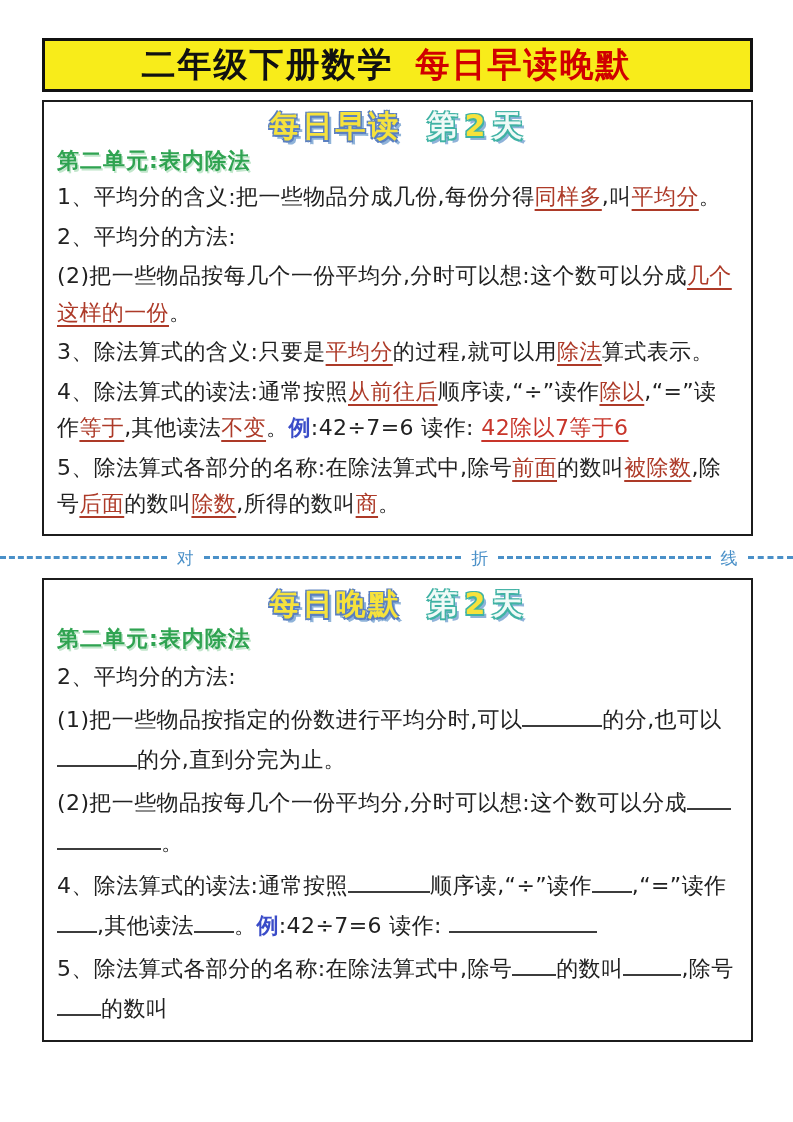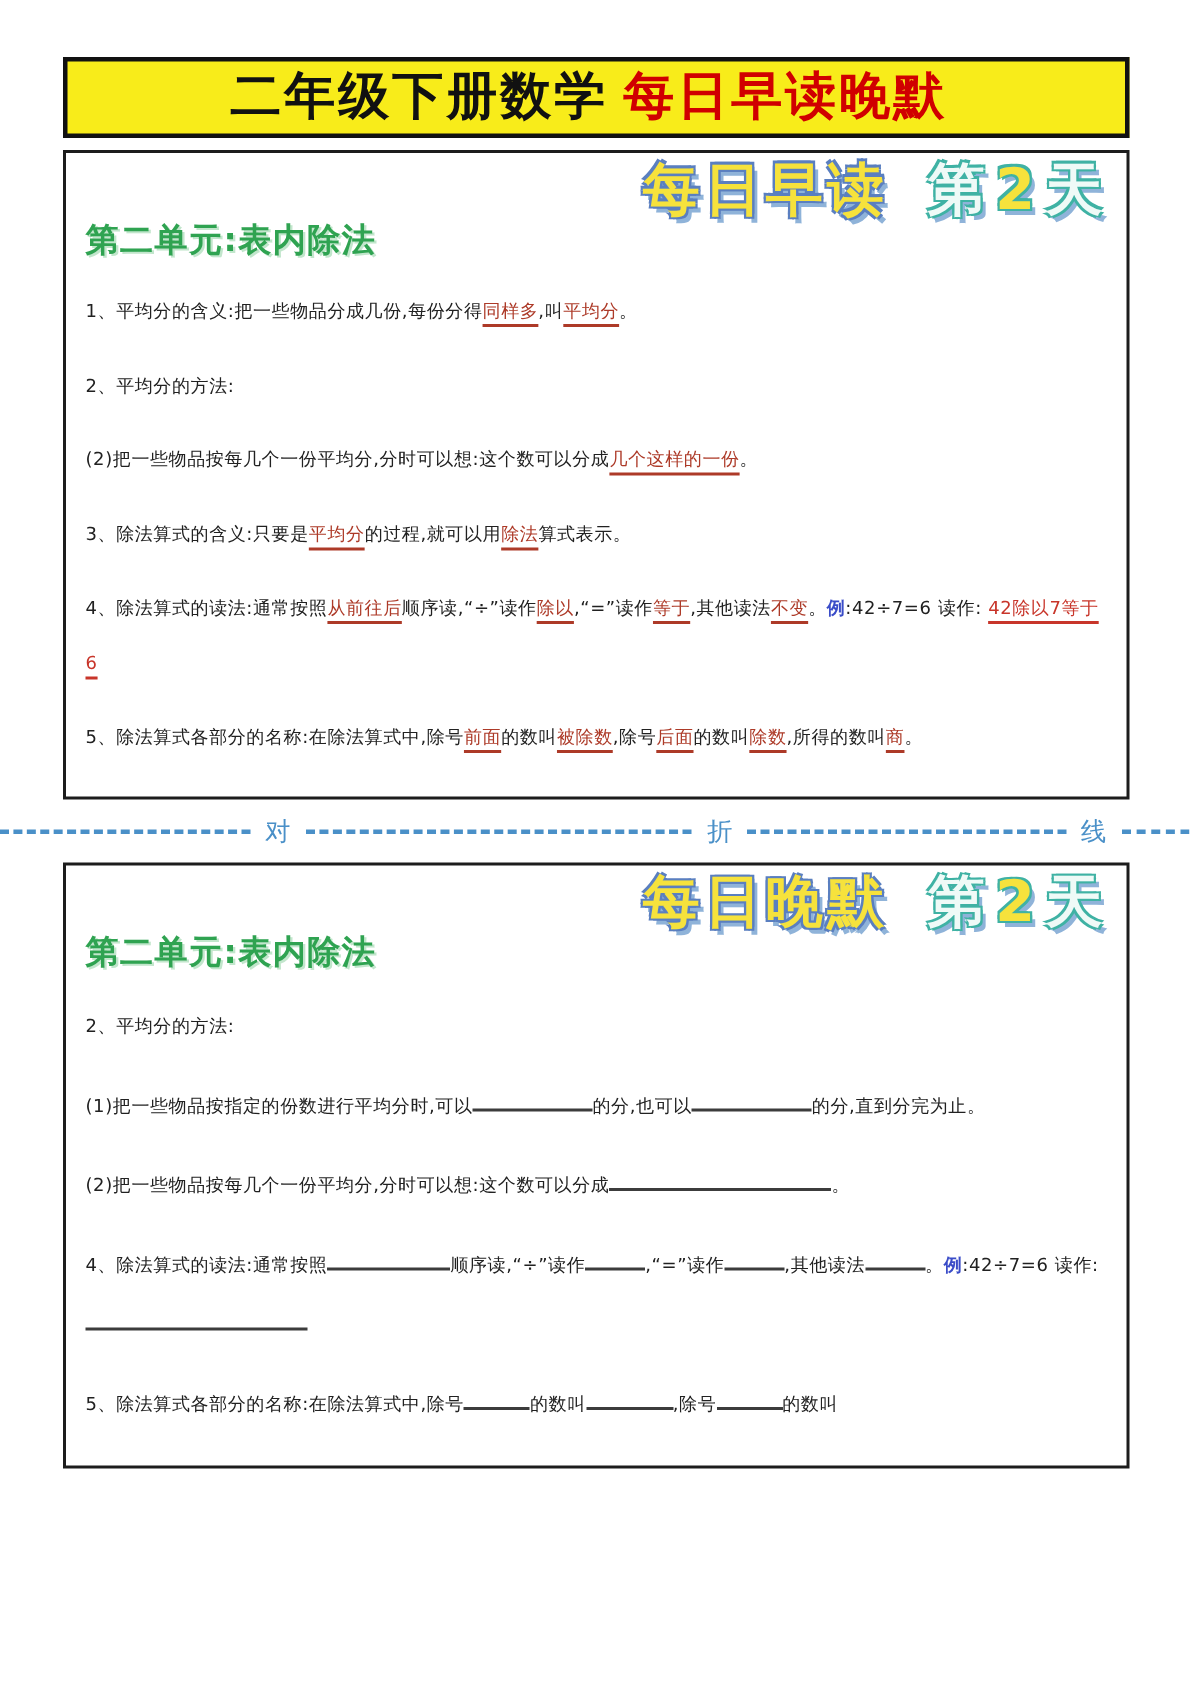--- a/index.html
+++ b/index.html
@@ -8,39 +8,39 @@
     font-family:"DejaVu Sans","Liberation Sans",sans-serif;
     color:var(--body_text,#212121);
     position:relative;
     overflow:hidden;
   }
   .banner {
     margin:38px 40px 0 42px;
     background:var(--banner_bg,#f8ec1a);
     border:3px solid #111;
     height:48px;
-    display:flex; justify-content:center;
+    display:flex; align-items:center; justify-content:center;
     font-size:34px; font-weight:bold; letter-spacing:2px;
     white-space:nowrap;
   }
   .banner .b-black { color:var(--banner_text_black,#111); }
-  .banner .b-red   { color:var(--banner_text_red,#d00000); margin:0 10px; }
+  .banner .b-red   { color:var(--banner_text_red,#d00000); margin:0 22px; }
 
   .card {
     margin:8px 40px 0 42px;
     border:2.5px solid #1c1c1c;
     background:#fff;
     padding:6px 13px 8px 13px;
     box-sizing:border-box;
     width:711px;
   }
   .card-title {
-    text-align:right;
+    text-align:center;
     font-weight:bold;
-    font-size:38px;
+    font-size:30px;
     line-height:36px;
     letter-spacing:3px;
     white-space:nowrap;
   }
   .t-main {
     color:var(--title_yellow,#f6e23c);
     text-shadow:
       -1.5px -1.5px 0 var(--title_outline_blue,#5a7fc0),
        1.5px -1.5px 0 var(--title_outline_blue,#5a7fc0),
       -1.5px  1.5px 0 var(--title_outline_blue,#5a7fc0),
@@ -70,24 +70,24 @@
   .unit-title {
     color:var(--unit_green,#2fa351);
     font-weight:bold;
     font-size:22px;
     line-height:30px;
     letter-spacing:1px;
     text-shadow:1.5px 1.5px 0 #c2e6cc;
     margin-top:2px;
   }
   .para {
-    font-size:12px;
+    font-size:22px;
     line-height:36.5px;
     letter-spacing:0.4px;
-    margin:13px 0;
+    margin:3px 0;
   }
   .card2 .para { line-height:40px; }
   .seg-n { color:var(--body_text,#212121); }
   .seg-k {
     color:var(--keyword_red,#ad3a28);
     text-decoration:underline;
     text-underline-offset:5px;
     text-decoration-thickness:1.5px;
   }
   .seg-a {

